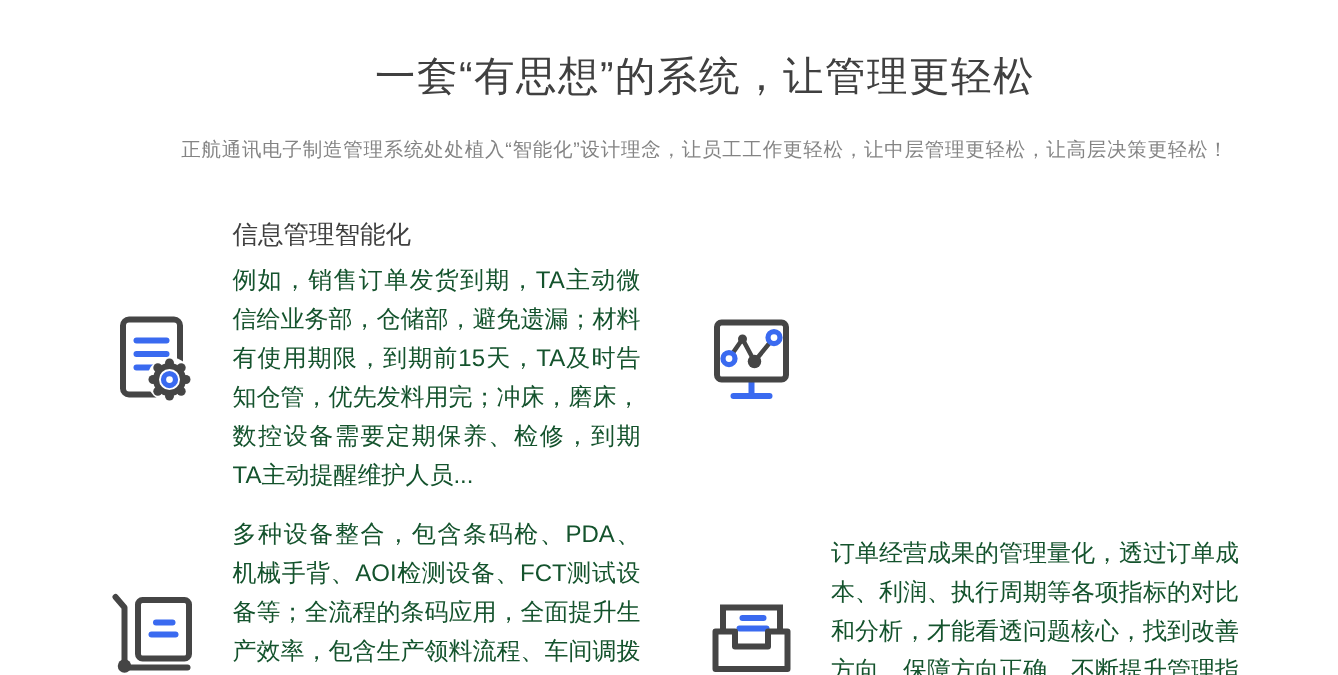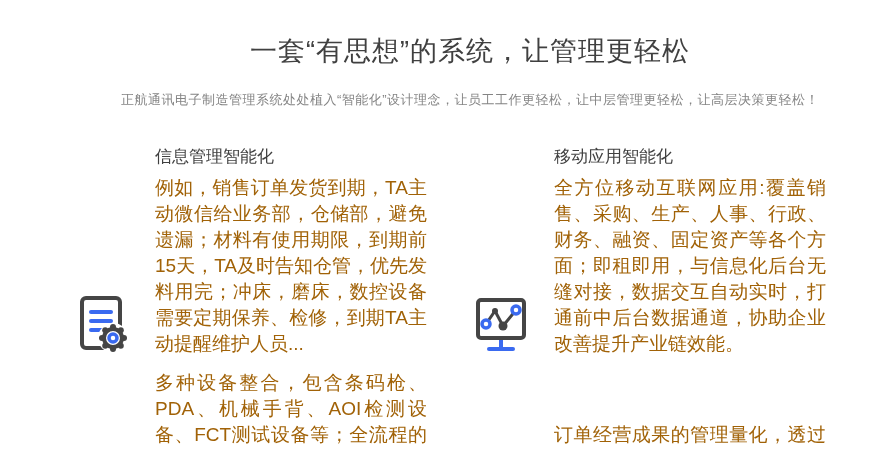--- a/index.html
+++ b/index.html
@@ -27,39 +27,39 @@
   }
 
   .features {
     margin-top: 37px;
     padding: 0 66px 0 70px;
     display: grid;
     grid-template-columns: 1fr 1fr;
     column-gap: 42px;
     row-gap: 13px;
   }
-  .feature { display: flex; align-items: flex-end; }
+  .feature { display: flex; align-items: center; }
   .feature-icon {
     flex: none;
     width: 64px;
     height: 64px;
     margin-right: 21px;
     margin-top: 2px;
   }
   .feature-text { flex: 1; min-width: 0; }
   .feature-title {
     font-size: 17px;
     font-weight: 400;
     color: #404040;
     line-height: 22px;
     margin-bottom: 7px;
   }
   .feature-body {
-    font-size: 19px;
-    color: #a16207;
+    font-size: 16px;
+    color: #14532d;
     line-height: 26px;
     text-align: justify;
   }
   svg { display: block; }
 </style>
 </head>
 <body>
 
 <div class="page">
 
@@ -104,24 +104,20 @@
           <line x1="32" y1="44" x2="32" y2="55" stroke="#3a6af0" stroke-width="4"></line>
           <line x1="20" y1="56" x2="44" y2="56" stroke="#3a6af0" stroke-width="4" stroke-linecap="round"></line>
           <rect x="9" y="7" width="46" height="38" rx="3" fill="#ffffff" stroke="#454545" stroke-width="4"></rect>
           <polyline points="17,31 26,18 34,33 47,17" fill="none" stroke="#454545" stroke-width="3"></polyline>
           <circle cx="26" cy="18" r="3" fill="#454545"></circle>
           <circle cx="34" cy="33" r="4.5" fill="#454545"></circle>
           <circle cx="17" cy="31" r="4" fill="#ffffff" stroke="#3a6af0" stroke-width="3.5"></circle>
           <circle cx="47" cy="17" r="4" fill="#ffffff" stroke="#3a6af0" stroke-width="3.5"></circle>
         </svg>
       </span>
-      <div class="feature-text">
-        <div class="feature-title">移动应用智能化</div>
-        <div class="feature-body">全方位移动互联网应用:覆盖销售、采购、生产、人事、行政、财务、融资、固定资产等各个方面；即租即用，与信息化后台无缝对接，数据交互自动实时，打通前中后台数据通道，协助企业改善提升产业链效能。</div>
-      </div>
     </div>
 
     <div class="feature">
       <span class="feature-icon">
         <svg viewBox="0 0 64 64" width="64" height="64">
           <polyline points="7,7 13,14 13,49" fill="none" stroke="#454545" stroke-width="4" stroke-linecap="round" stroke-linejoin="round"></polyline>
           <line x1="16" y1="54" x2="55" y2="54" stroke="#454545" stroke-width="4" stroke-linecap="round"></line>
           <circle cx="13" cy="53" r="4.5" fill="#454545"></circle>
           <rect x="22" y="9" width="34" height="39" rx="3" fill="#ffffff" stroke="#454545" stroke-width="4"></rect>
           <line x1="34" y1="24" x2="45" y2="24" stroke="#3a6af0" stroke-width="4" stroke-linecap="round"></line>

